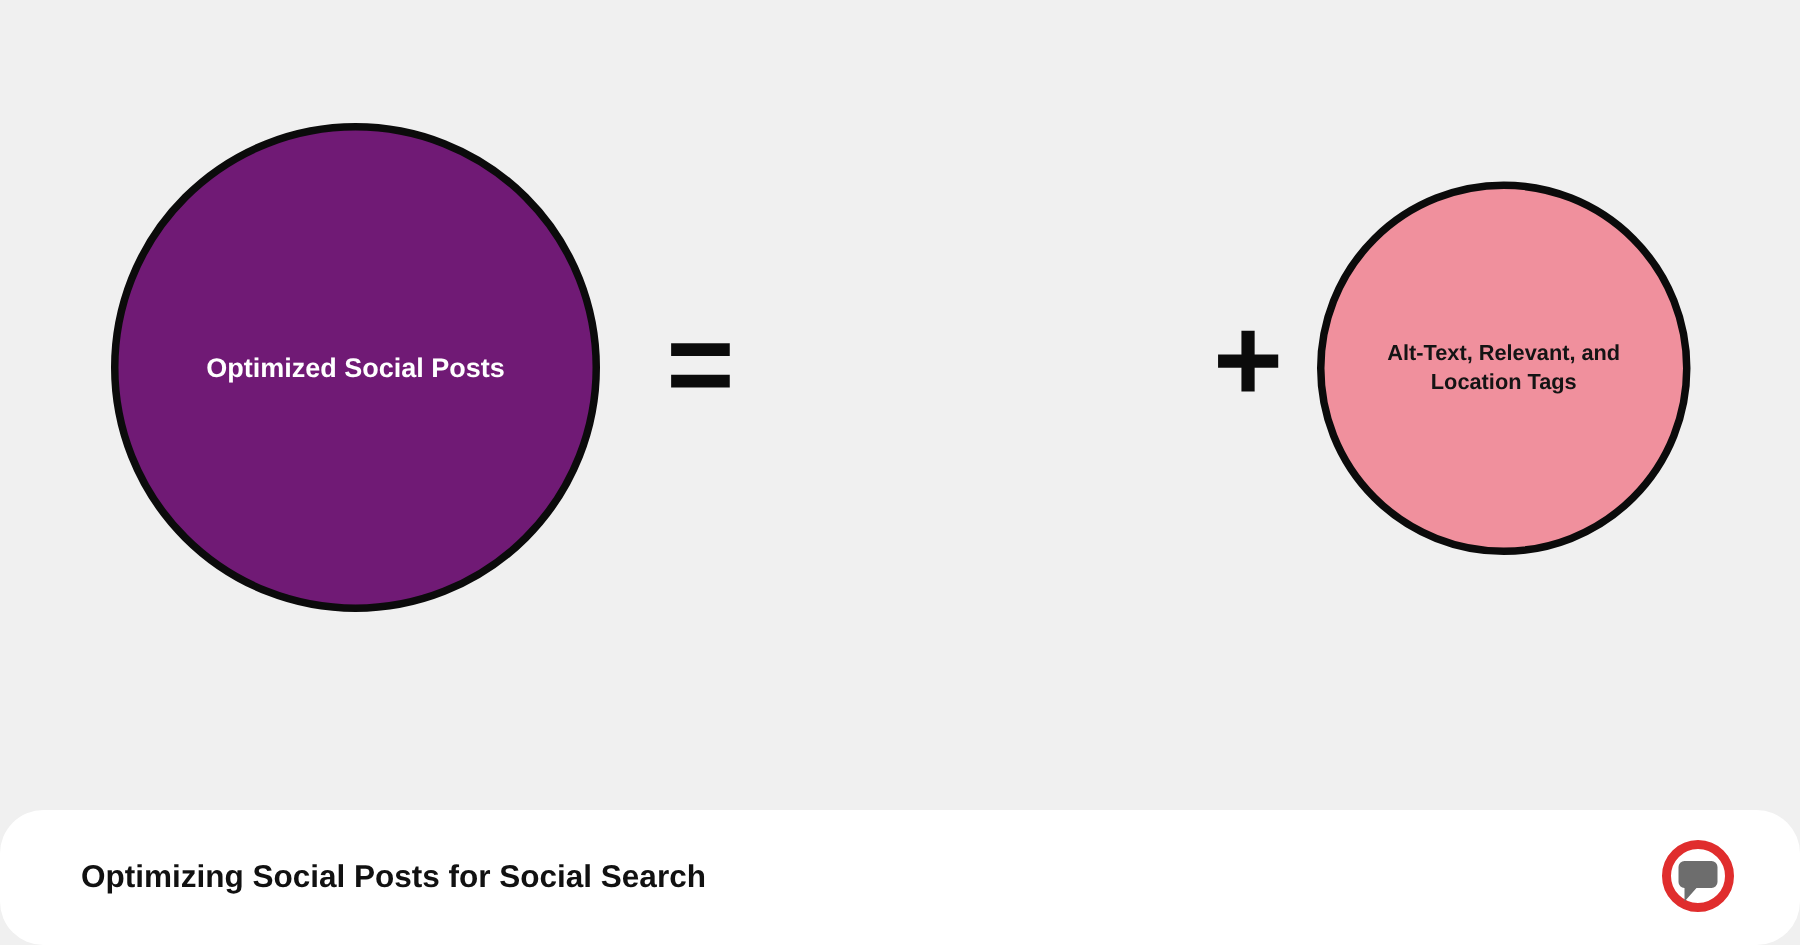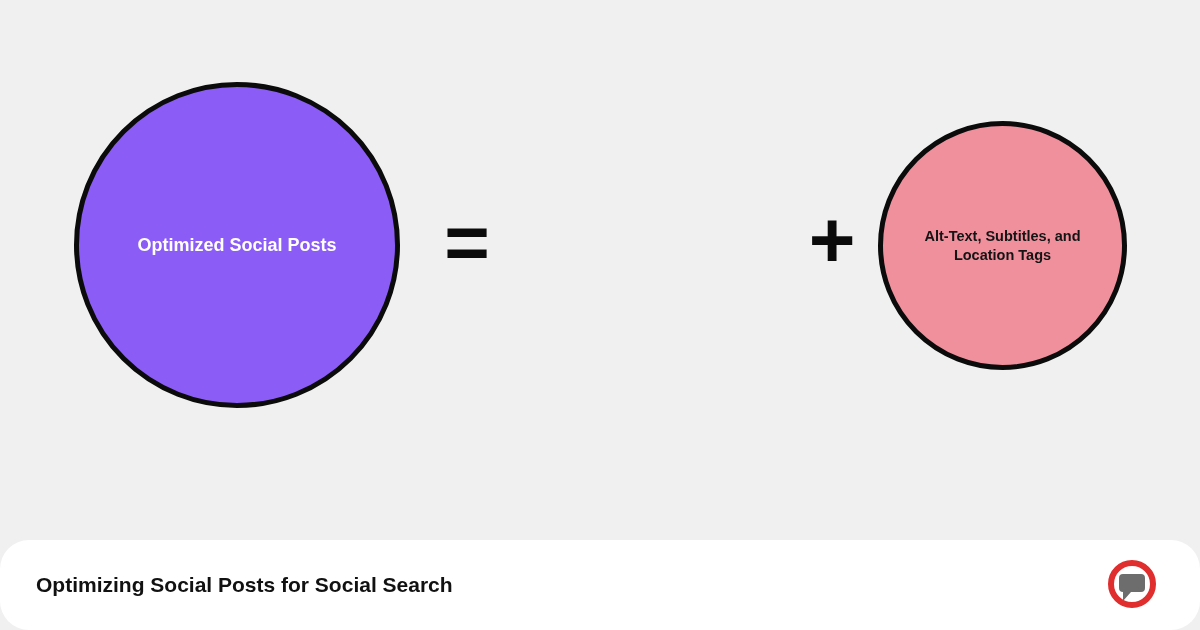--- a/index.html
+++ b/index.html
@@ -77,50 +77,50 @@
   .footer {
     position: absolute;
     left: 0;
     bottom: 0;
     width: 1200px;
     height: 90px;
     background: #ffffff;
     display: flex;
     align-items: center;
     justify-content: space-between;
-    padding: 0 42px 0 36px;
+    padding: 0 42px 0 54px;
     border-radius: 29px;
   }
   .footer-title {
     font-size: 21px;
     font-weight: 700;
     color: #111111;
   }
   .brand-logo {
     width: 52px;
     height: 52px;
     display: block;
   }
 </style>
 </head>
 <body>
 
 <div class="canvas">
 
-  <div class="circle circle-result" style="background-color: #8b5cf6;">
+  <div class="circle circle-result" style="background-color: #701a75;">
     <span class="circle-label" style="color: rgb(255, 255, 255);">Optimized Social Posts</span>
   </div>
 
   <div class="operator op-equals">=</div>
 
 
   <div class="operator op-plus">+</div>
 
   <div class="circle circle-operand-2" style="background-color: rgb(240, 144, 157);">
-    <span class="circle-label" style="color: rgb(20, 20, 20);">Alt-Text, Subtitles, and Location Tags</span>
+    <span class="circle-label" style="color: rgb(20, 20, 20);">Alt-Text, Relevant, and Location Tags</span>
   </div>
 
   <div class="footer">
     <div class="footer-title">Optimizing Social Posts for Social Search</div>
     <svg class="brand-logo" viewBox="0 0 52 52" aria-hidden="true">
       <circle cx="26" cy="25" r="21" fill="#ffffff" stroke="#e02d2d" stroke-width="6"></circle>
       <path d="M17 15 h18 a4 4 0 0 1 4 4 v10 a4 4 0 0 1 -4 4 h-10 l-8 9 v-9 a4 4 0 0 1 -4 -4 v-10 a4 4 0 0 1 4 -4 z" fill="#6d6d6d"></path>
     </svg>
   </div>
 

